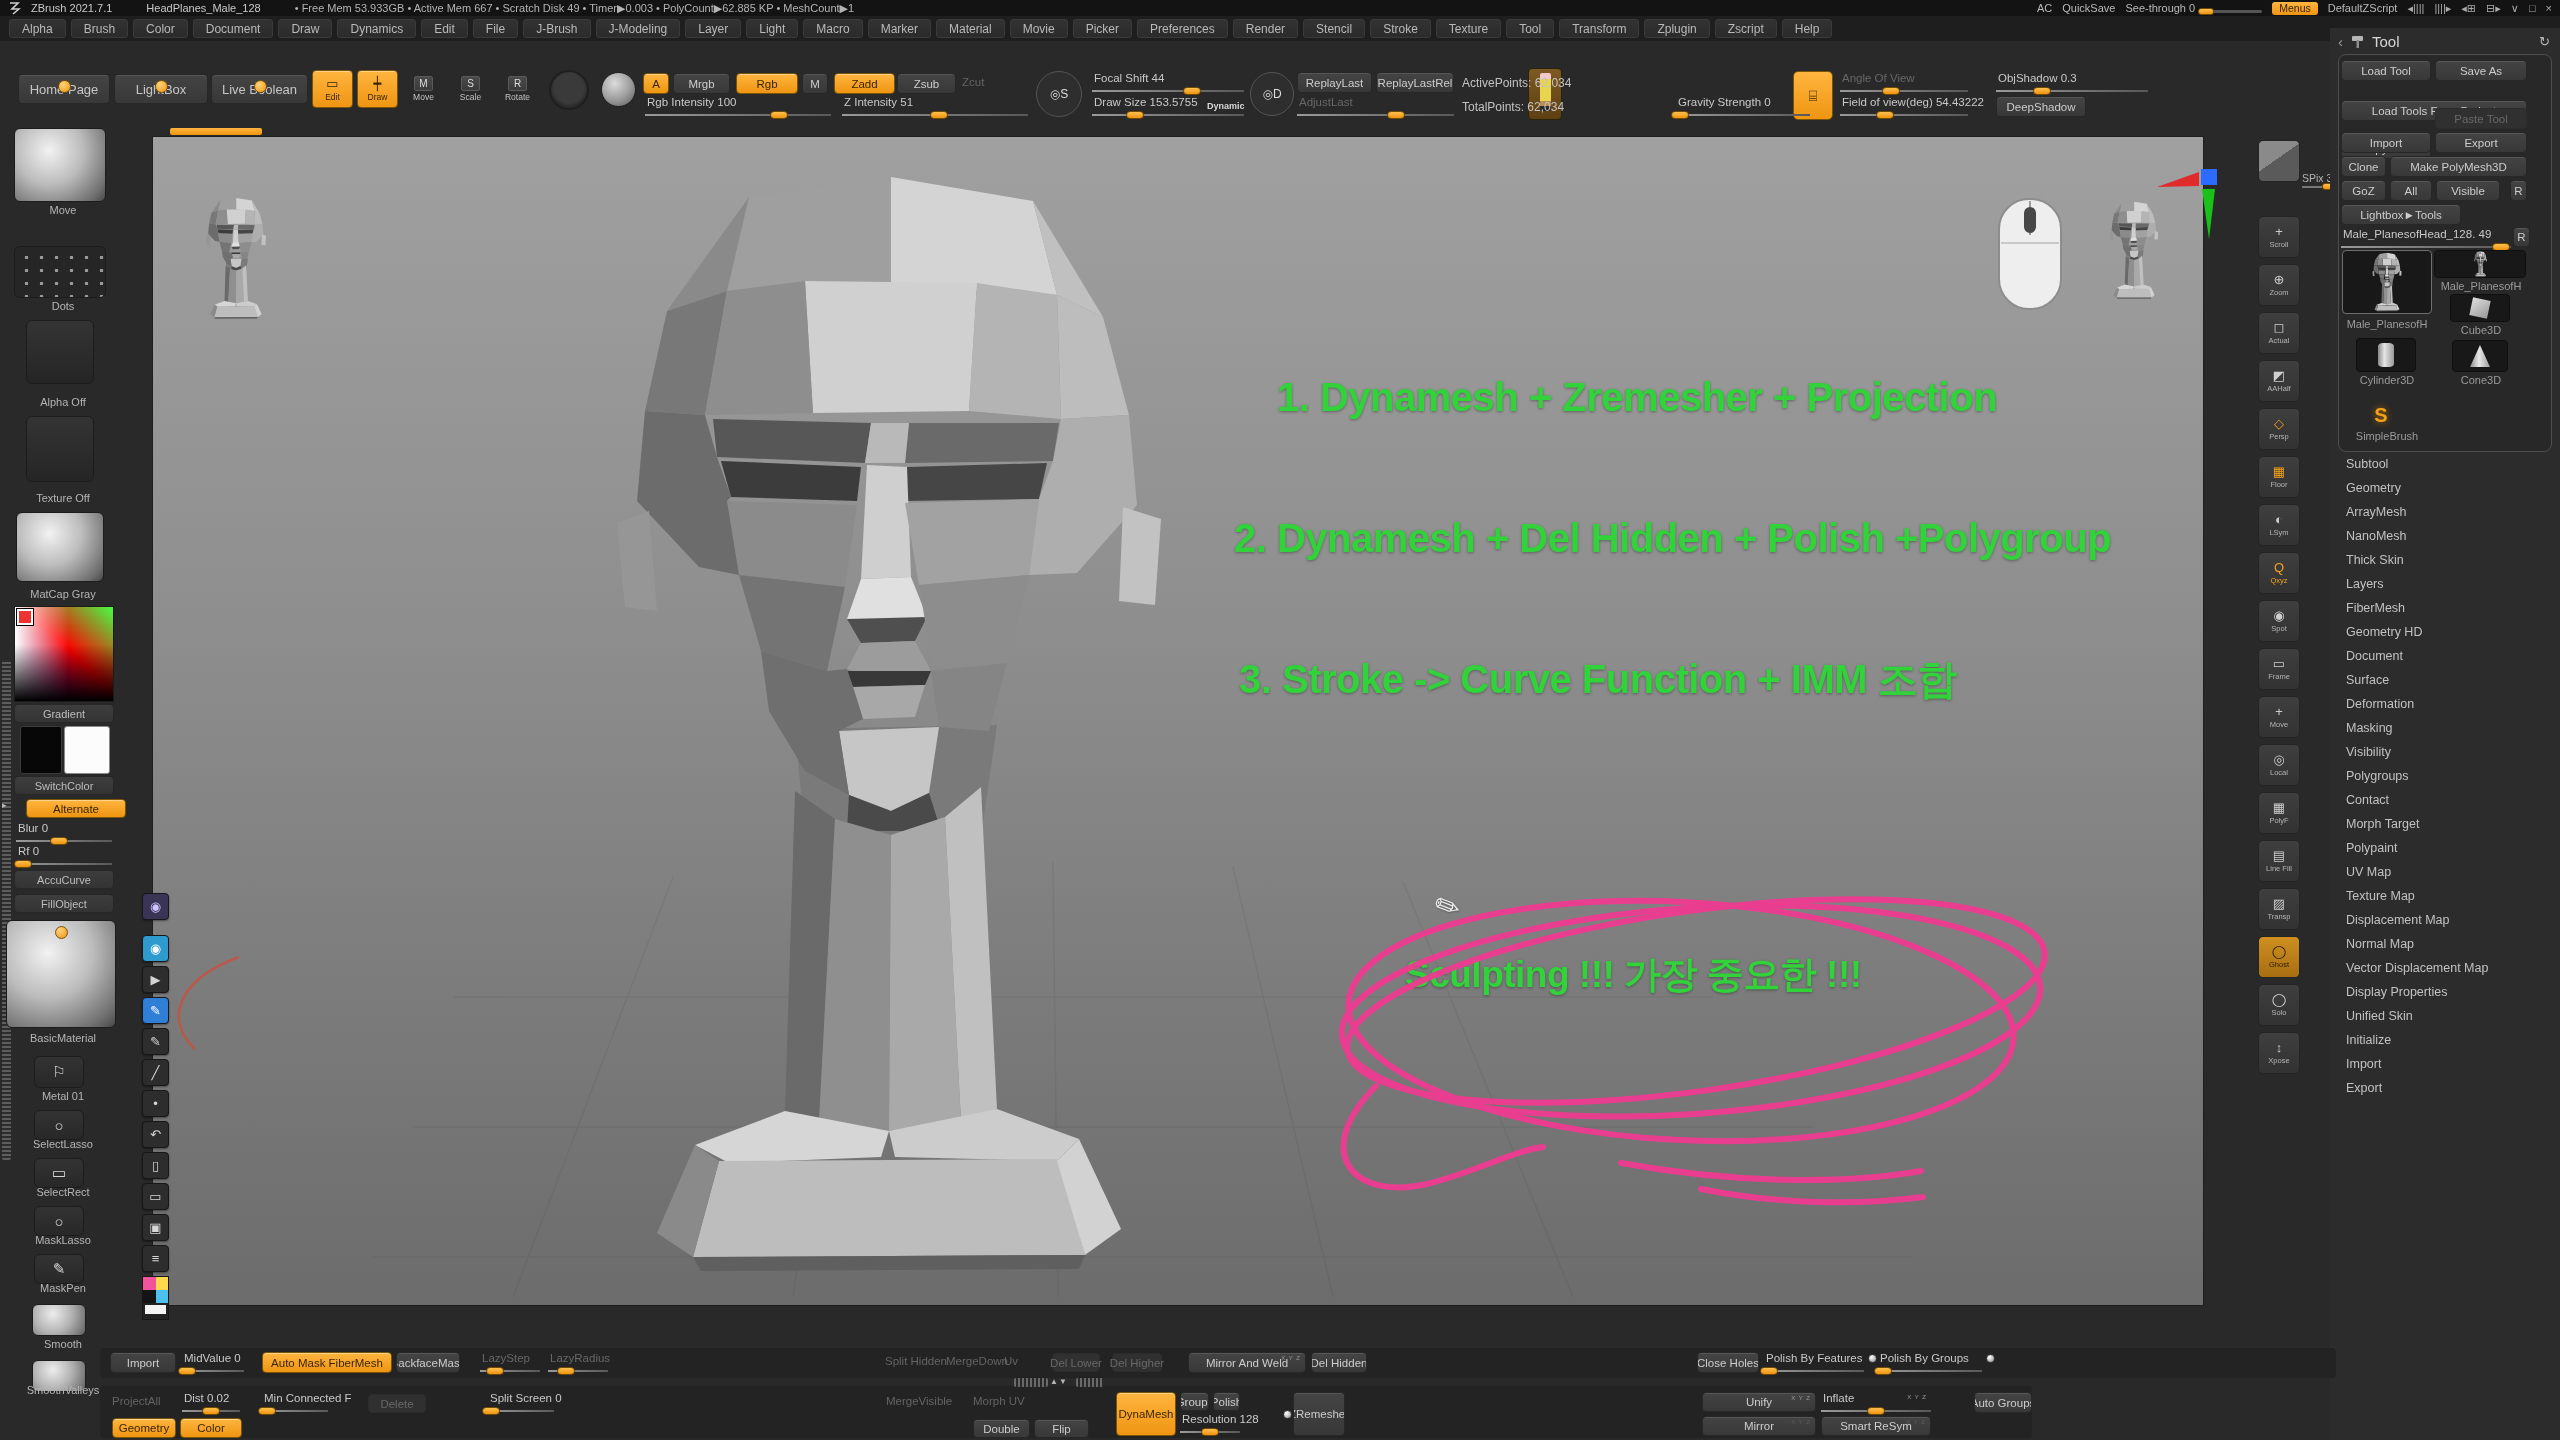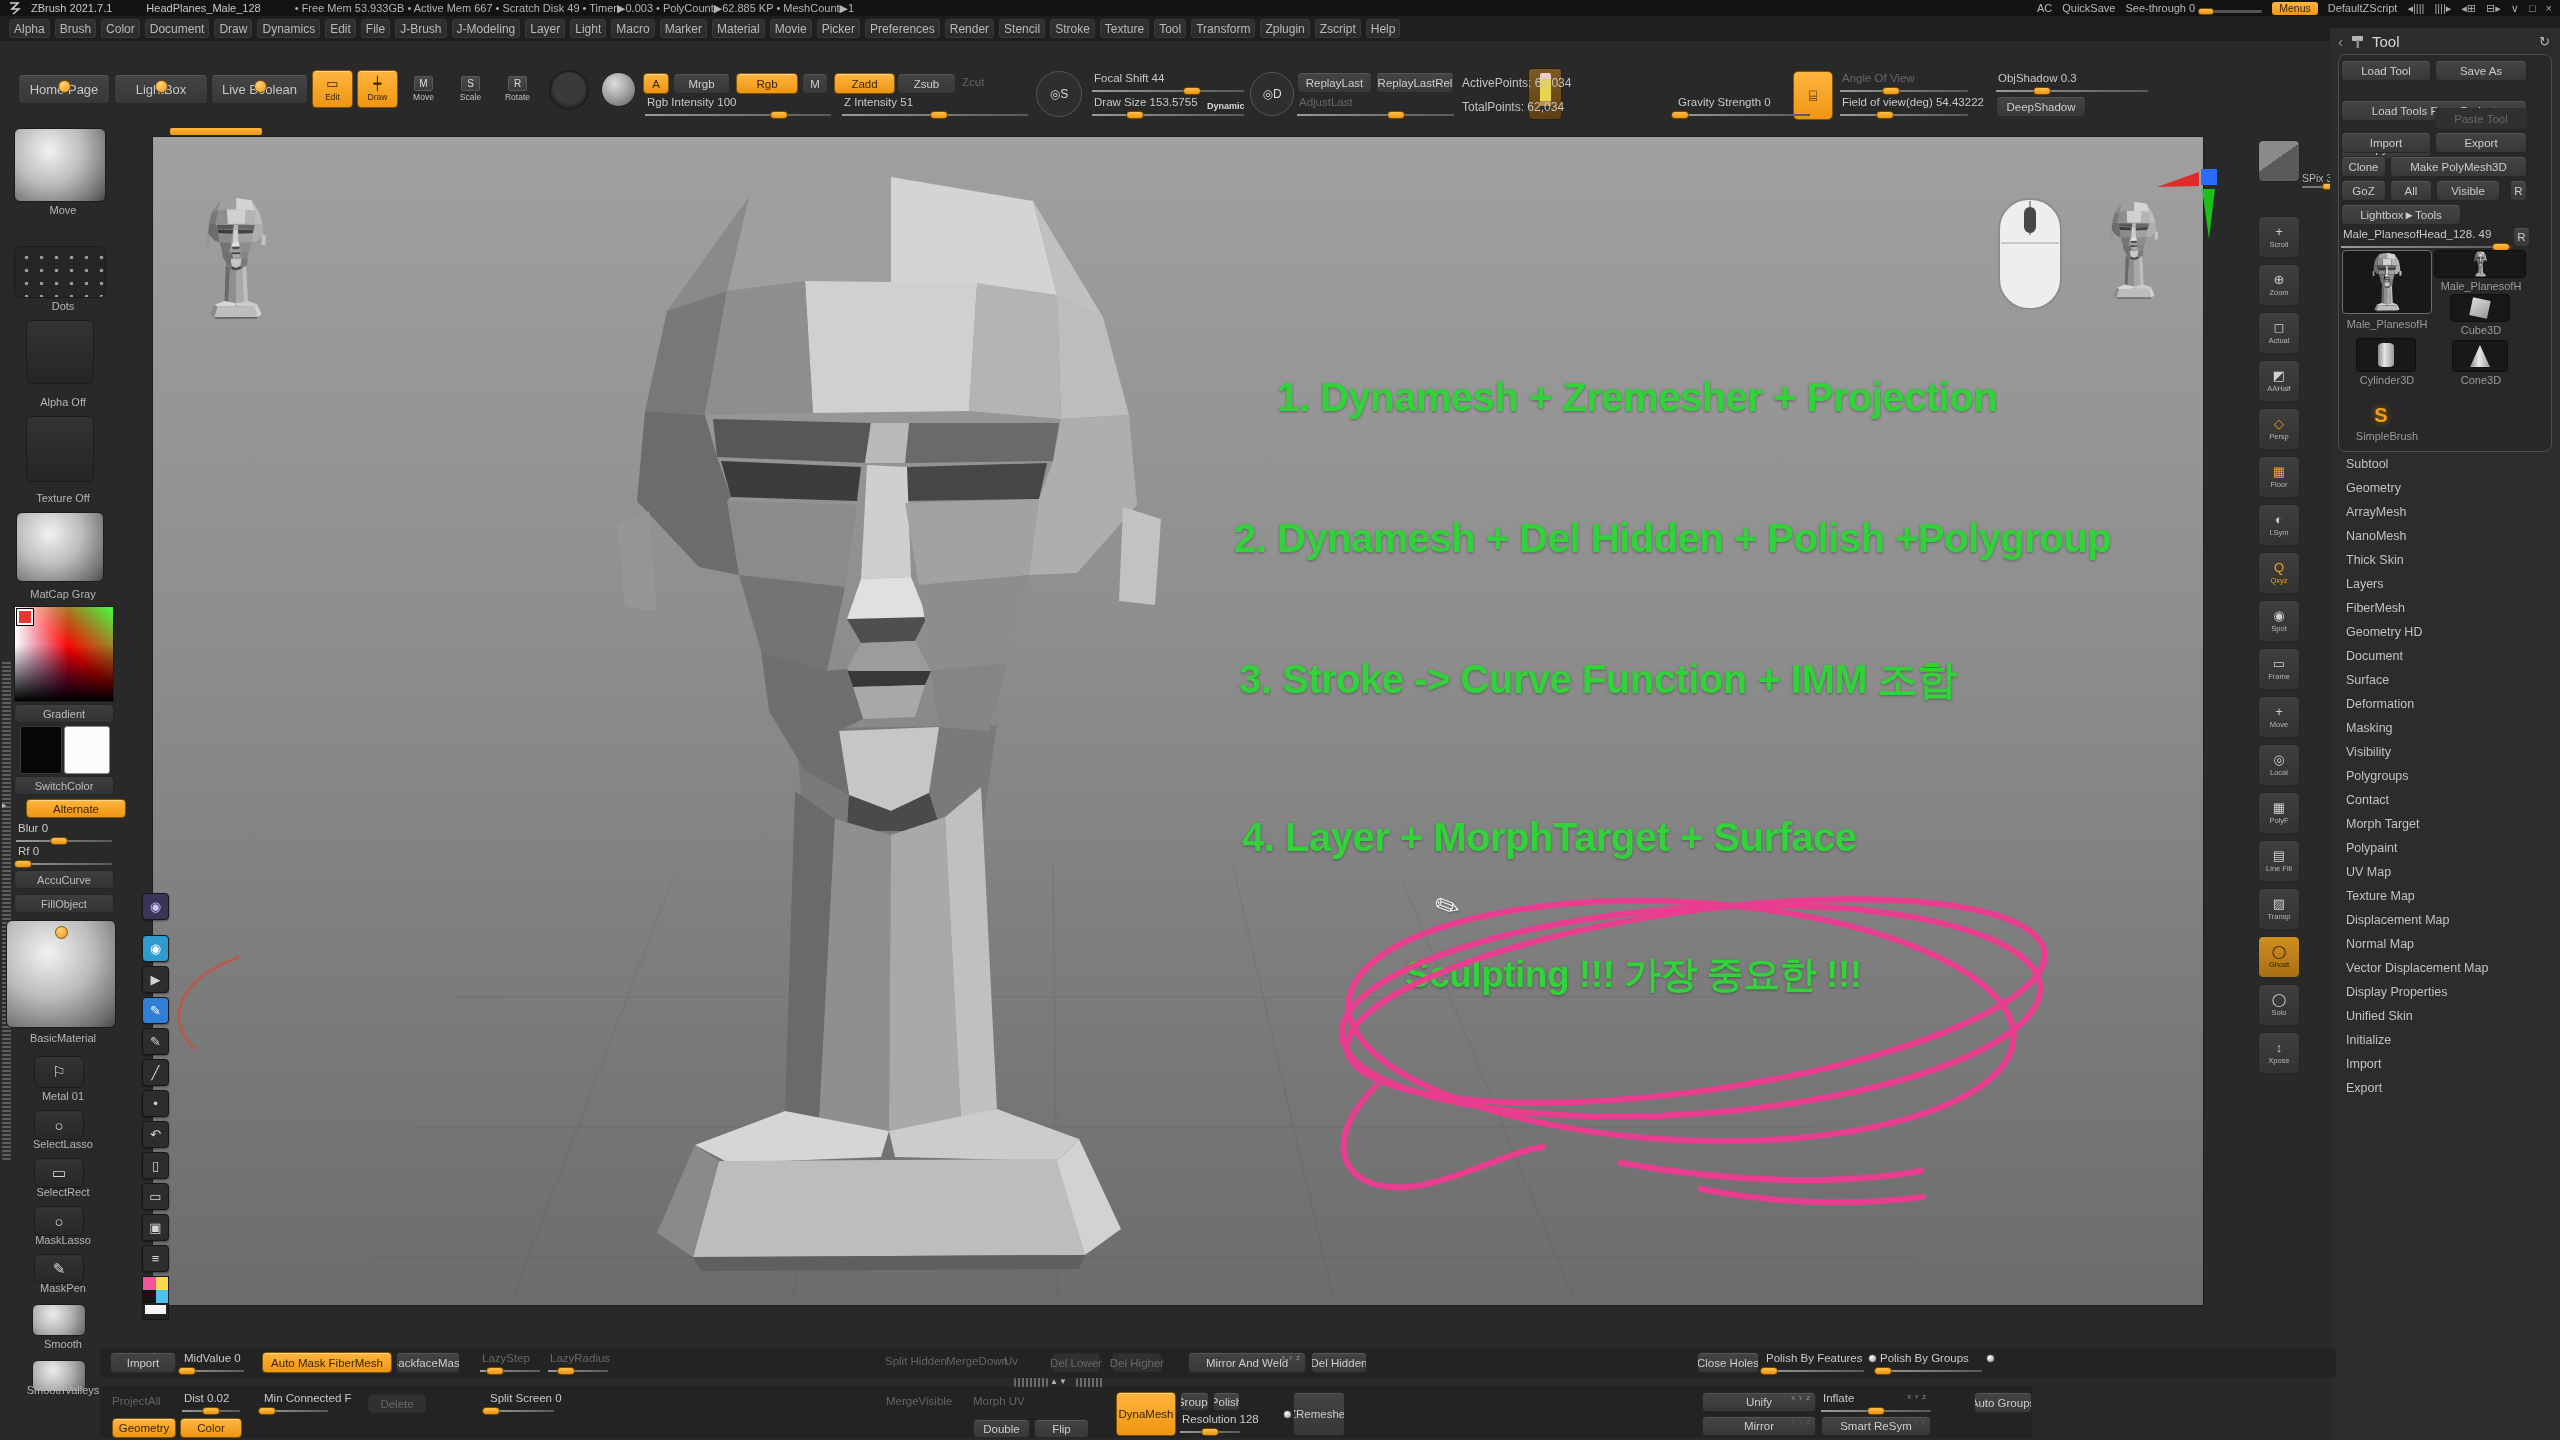--- a/index.html
+++ b/index.html
@@ -14,21 +14,21 @@
   #titlebar .sep{flex:0 0 14px}
   #titlebar .right{margin-left:auto;display:flex;align-items:center;gap:10px;color:#b9b9b9}
   .menuschip{background:linear-gradient(#ffb53f,#ef9512);color:#3a2605;border-radius:3px;padding:0 7px;height:13px;line-height:13px;font-size:10.5px}
   .minitrack{position:relative;width:64px;height:3px;background:#555;border-radius:2px;top:1px}
   .minitrack .th{position:absolute;left:0;top:-2px;width:16px;height:7px;border-radius:3px;background:linear-gradient(#ffc04e,#ee9310);border:1px solid #704b05}
   .winglyph{color:#aaa;font-size:11px}
   #zlogo{width:13px;height:13px;flex:0 0 13px}
 
   
   #menubar{position:absolute;left:0;top:16px;width:2560px;height:25px;background:#1e1e1e;display:flex;align-items:center;padding:0 9px;gap:5px}
-  .it.mitem{position:static;height:19px;line-height:18px;padding:0 4px;background:linear-gradient(#323232,#2b2b2b);
+  .it.mitem{position:static;height:19px;line-height:18px;padding:0 12px;background:linear-gradient(#323232,#2b2b2b);
     border:1px solid #3a3a3a;border-radius:3px;color:#b9b9b9;font-size:12px}
 
   
   .it{position:absolute}
   .btn{background:linear-gradient(#444,#383838);border:1px solid #272727;box-shadow:inset 0 1px 0 #565656;
     border-radius:4px;color:#cdcdcd;font-size:11.5px;display:flex;align-items:center;justify-content:center;
     overflow:hidden;white-space:nowrap}
   .btn.big{font-size:13px;color:#c6c6c6}
   .orange{background:linear-gradient(#ffb53f,#ef9512);color:#3a2605;border-color:#7a5407;box-shadow:inset 0 1px 0 #ffd28a}
   .dimbtn{color:#686868;background:#303030;border:1px solid #2c2c2c;box-shadow:none;border-radius:4px;font-size:11.5px;display:flex;align-items:center;justify-content:center;white-space:nowrap}
@@ -397,21 +397,20 @@
     <svg width="64" height="76" style="position:absolute;left:2002px;top:30px">
       <polygon points="2,20 44,5 44,19" fill="#e02b2b"></polygon>
       <rect x="46" y="2" width="16" height="16" fill="#2b6bff"></rect>
       <polygon points="47,22 60,22 54,72" fill="#19c119"></polygon>
     </svg>
 
     <div style="position:absolute;left:0;top:0;width:100%;height:100%;pointer-events:none">
         <div class="it gnote" style="left: 1124px; top: 238px;">1. Dynamesh + Zremesher + Projection</div>
         <div class="it gnote" style="left: 1081px; top: 379px;">2. Dynamesh + Del Hidden + Polish +Polygroup</div>
         <div class="it gnote" style="left: 1086px; top: 515px;">3. Stroke -&gt; Curve Function + IMM 조합</div>
-        <div class="it gnote" style="left: 1089px; top: 678px;">4. Layer + MorphTarget + Surface</div>
         <div class="it gnote" style="left: 1252px; top: 813px; font-size: 37px;">Sculpting !!! 가장 중요한 !!!</div>
       </div>
 
     <svg width="830" height="390" style="position:absolute;left:1128px;top:714px">
       <g fill="none" stroke="#f23a92" stroke-width="6" stroke-linecap="round" opacity="0.93">
         <ellipse cx="410" cy="160" rx="350" ry="103" transform="rotate(-4 410 160)"></ellipse>
         <ellipse cx="400" cy="170" rx="333" ry="119" transform="rotate(3 400 170)"></ellipse>
         <ellipse cx="415" cy="150" rx="352" ry="90" transform="rotate(-8 415 150)"></ellipse>
         <path d="M95 235 C 30 300, 70 352, 150 332 C 202 318, 232 300, 262 296"></path>
         <path d="M340 312 C 450 332, 560 334, 640 320"></path>

